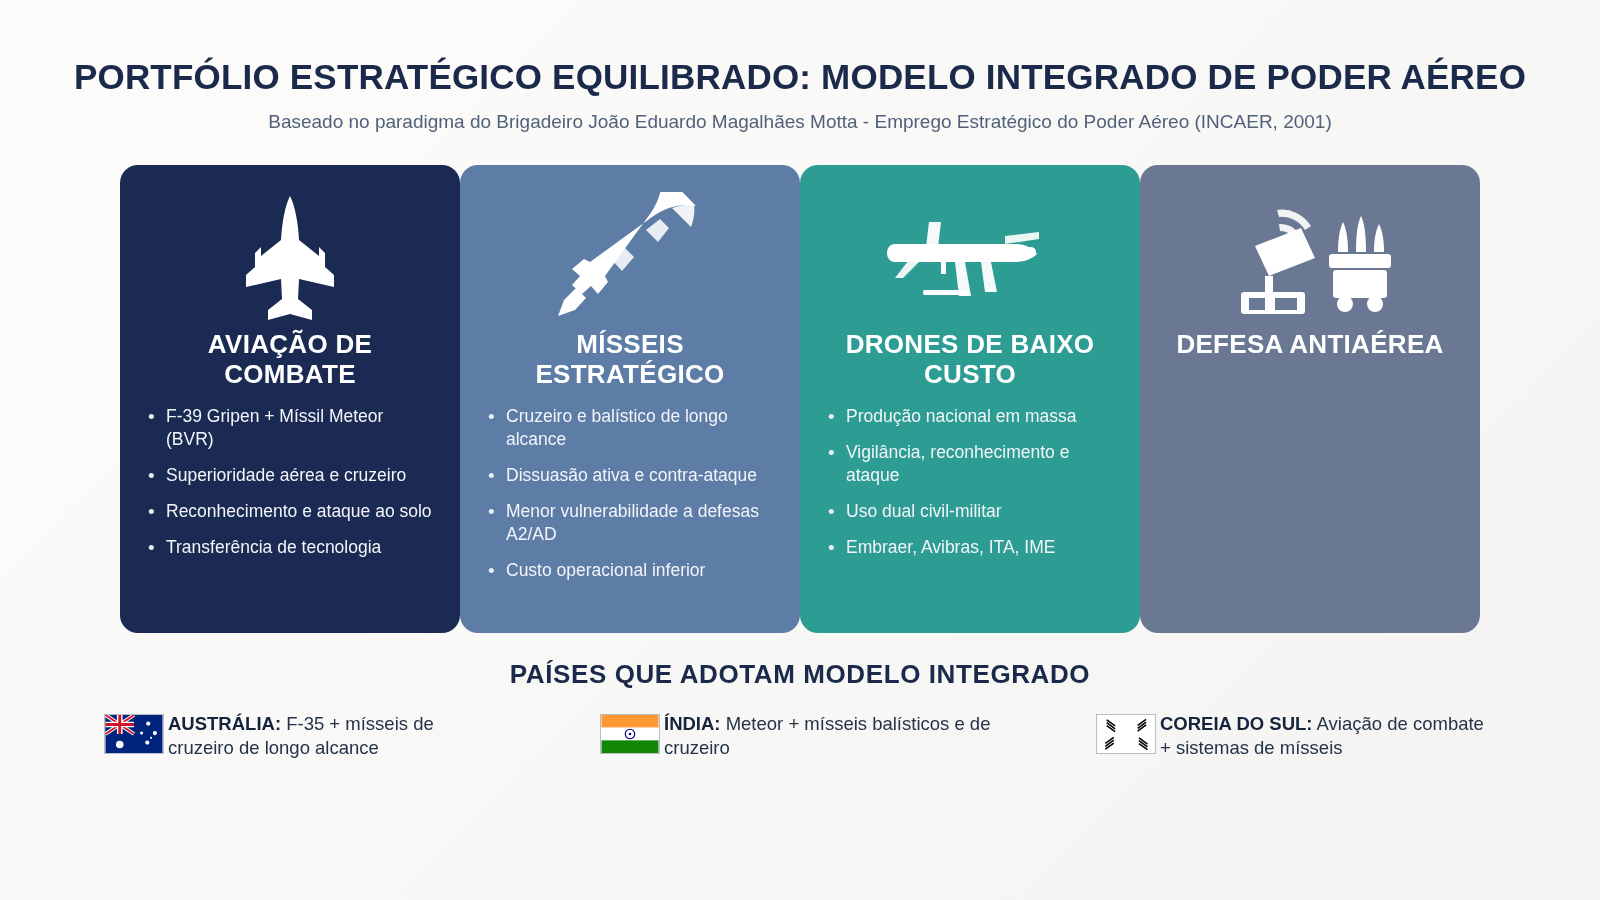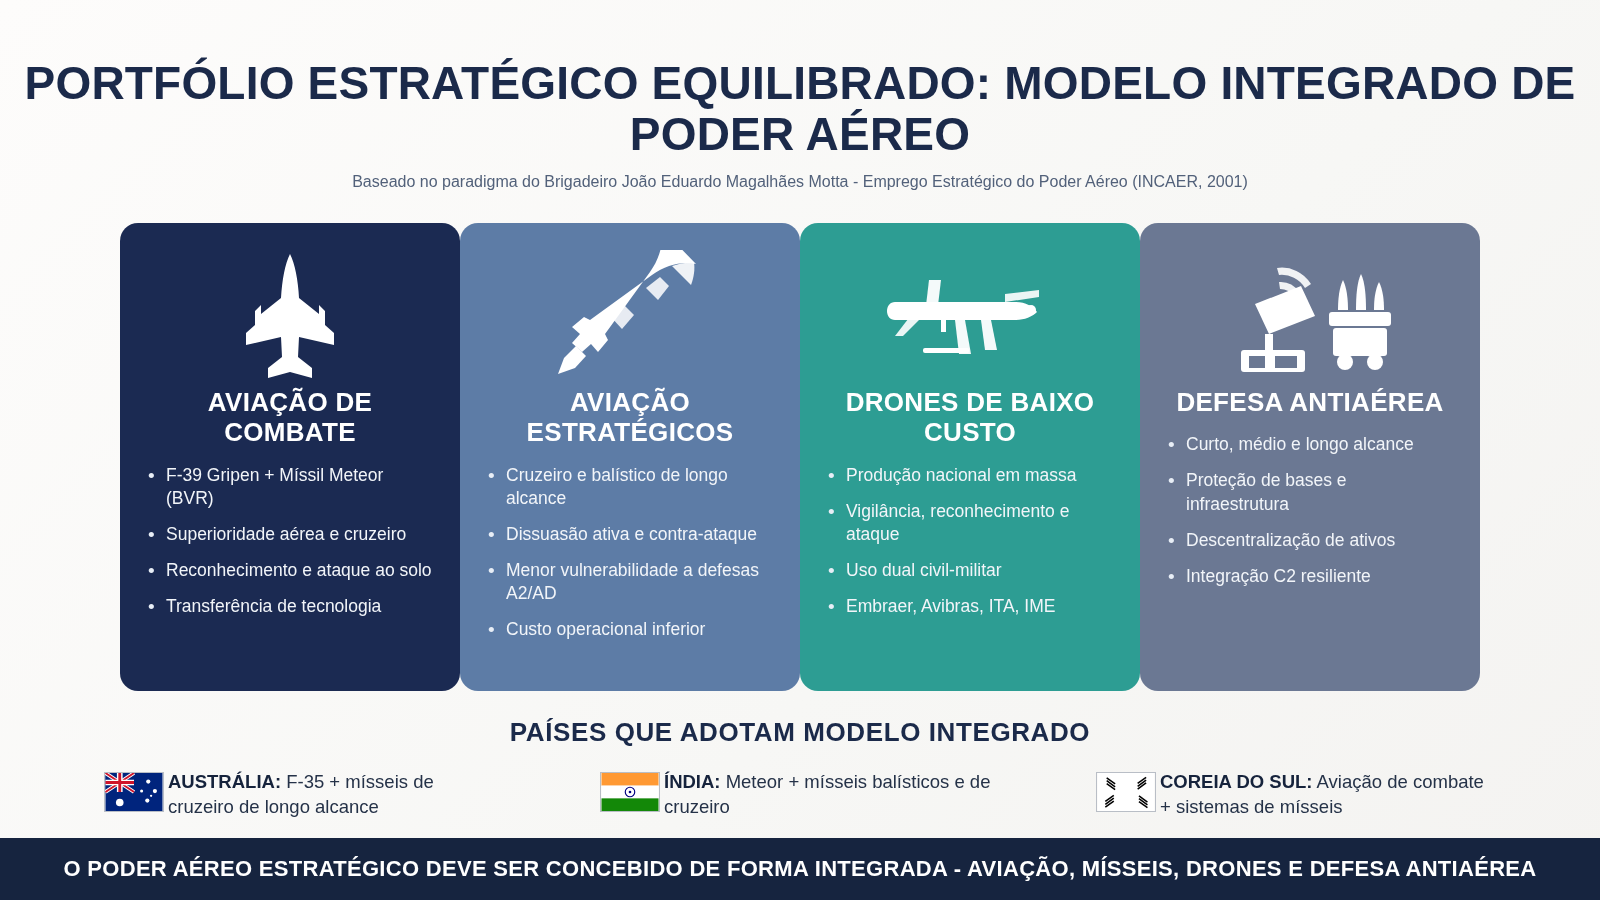--- a/index.html
+++ b/index.html
@@ -20,30 +20,30 @@
     background: linear-gradient(135deg, #fdfcfb 0%, #f7f7f5 60%, #f4f3f1 100%);
     box-sizing: border-box;
   }
 
   
   .header {
     padding-top: 58px;
     text-align: center;
   }
   .title {
-    font-size: 46px;
+    font-size: 35px;
     font-weight: bold;
     letter-spacing: 0.2px;
     color: #1b2a4a;
     margin: 0;
     line-height: 1.1;
   }
   .subtitle {
     margin: 14px 0 0 0;
-    font-size: 16px;
+    font-size: 19px;
     color: #52617a;
     font-weight: normal;
   }
 
   
   .cards {
     display: flex;
     justify-content: center;
     margin-top: 32px;
     padding: 0 78px;
@@ -197,21 +197,21 @@
         <svg width="160" height="130" viewBox="0 0 160 130" aria-hidden="true">
           <g fill="#ffffff">
             <path d="M146 14 c-14 -3 -30 1 -44 11 L40 70 l-6 -3 -12 10 8 7 -8 9 10 9 9 -8 7 8 10 -12 -3 -6 45 -62 c10 -14 14 -30 11 -44z"></path>
             <path d="M96 38 l14 -11 9 9 -11 14z" opacity="0.85"></path>
             <path d="M60 66 l14 -11 10 10 -12 14z" opacity="0.85"></path>
             <path d="M122 16 c8 -3 16 -4 22 -3 1 6 0 14 -3 22z" opacity="0.9"></path>
             <path d="M26 96 l-12 12 -6 16 17 -6 11 -12z"></path>
           </g>
         </svg>
       </div>
-      <div class="card-title">AVIAÇÃO ESTRATÉGICOS</div>
+      <div class="card-title">MÍSSEIS ESTRATÉGICO</div>
       <ul class="card-list">
         <li>Cruzeiro e balístico de longo alcance</li>
         <li>Dissuasão ativa e contra-ataque</li>
         <li>Menor vulnerabilidade a defesas A2/AD</li>
         <li>Custo operacional inferior</li>
       </ul>
     </div>
 
     <div class="card" style="background:#2d9d93;">
       <div class="card-icon">
@@ -253,26 +253,20 @@
             <path d="M136 24 c4 8 5 22 5 36 l-10 0 c0 -14 1 -28 5 -36z"></path>
             <path d="M154 32 c4 8 5 18 5 28 l-10 0 c0 -10 1 -20 5 -28z"></path>
             <rect x="104" y="62" width="62" height="14" rx="3"></rect>
             <rect x="108" y="78" width="54" height="28" rx="3"></rect>
             <circle cx="120" cy="112" r="8"></circle>
             <circle cx="150" cy="112" r="8"></circle>
           </g>
         </svg>
       </div>
       <div class="card-title">DEFESA ANTIAÉREA</div>
-      <ul class="card-list">
-        <li>Curto, médio e longo alcance</li>
-        <li>Proteção de bases e infraestrutura</li>
-        <li>Descentralização de ativos</li>
-        <li>Integração C2 resiliente</li>
-      </ul>
     </div>
 
   </div>
 
   <div class="countries-title">PAÍSES QUE ADOTAM MODELO INTEGRADO</div>
 
   <div class="countries">
 
     <div class="country">
       <div class="flag">
@@ -336,17 +330,14 @@
           </g>
         </svg>
       </div>
       <div class="country-text">
         <b>COREIA DO SUL:</b><span> Aviação de combate + sistemas de mísseis</span>
       </div>
     </div>
 
   </div>
 
-  <div class="footer">
-    <div class="footer-text">O PODER AÉREO ESTRATÉGICO DEVE SER CONCEBIDO DE FORMA INTEGRADA - AVIAÇÃO, MÍSSEIS, DRONES E DEFESA ANTIAÉREA</div>
-  </div>
 
 </div>
 
 </body></html>

